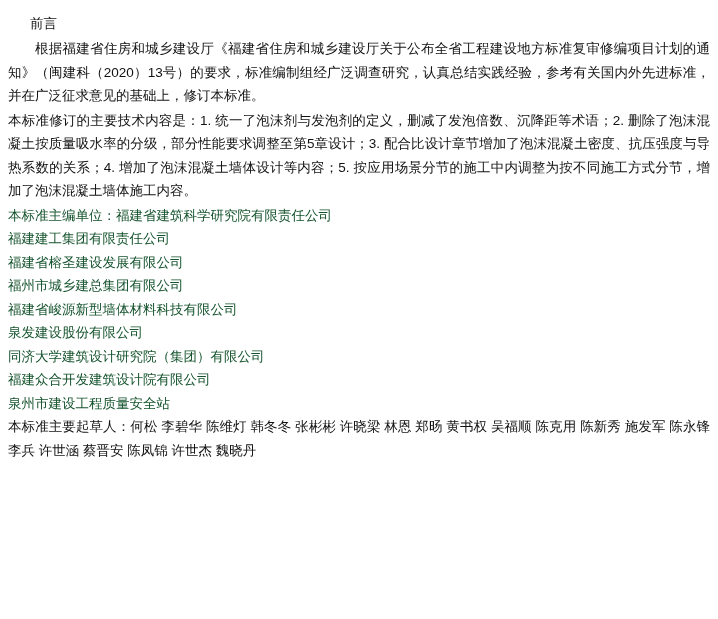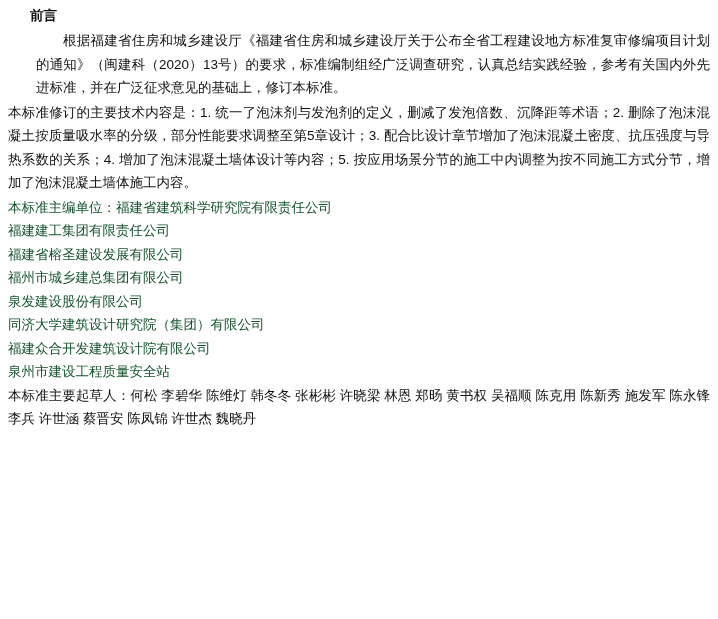--- a/index.html
+++ b/index.html
@@ -17,35 +17,34 @@
   #doc {
     width: 718px;
     height: 619px;
     box-sizing: border-box;
     padding: 6px 8px 0 8px;
     position: relative;
   }
   .heading {
     font-size: 13.5px;
     line-height: 20px;
-    margin: 0 0 3px 22px;
-    font-weight: bold;
+    margin: 8px 0 3px 22px;
+    font-weight: normal;
     color: #111;
   }
   .para {
     font-size: 13.5px;
     line-height: 23.5px;
     text-align: justify;
     text-justify: inter-ideograph;
     margin: 0 0 1px 0;
     color: #111;
   }
   .para.indent {
     text-indent: 27px;
-    margin-left: 28px;
   }
   .line {
     font-size: 13.5px;
     line-height: 23.5px;
     margin: 0;
     color: #14532d;
     white-space: pre-wrap;
   }
 </style>
 </head>
@@ -60,20 +59,21 @@
 
   <p class="para">本标准修订的主要技术内容是：1. 统一了泡沫剂与发泡剂的定义，删减了发泡倍数、沉降距等术语；2. 删除了泡沫混凝土按质量吸水率的分级，部分性能要求调整至第5章设计；3. 配合比设计章节增加了泡沫混凝土密度、抗压强度与导热系数的关系；4. 增加了泡沫混凝土墙体设计等内容；5. 按应用场景分节的施工中内调整为按不同施工方式分节，增加了泡沫混凝土墙体施工内容。</p>
 
 
   <p class="line"><span>本标准主编单位：</span><span>福建省建筑科学研究院有限责任公司</span></p>
 
 
   <p class="line">福建建工集团有限责任公司</p>
   <p class="line">福建省榕圣建设发展有限公司</p>
   <p class="line">福州市城乡建总集团有限公司</p>
+  <p class="line">福建省峻源新型墙体材料科技有限公司</p>
   <p class="line">泉发建设股份有限公司</p>
   <p class="line">同济大学建筑设计研究院（集团）有限公司</p>
   <p class="line">福建众合开发建筑设计院有限公司</p>
   <p class="line">泉州市建设工程质量安全站</p>
 
   <p class="para"><span>本标准主要起草人：</span><span>何松 李碧华 陈维灯 韩冬冬 张彬彬 许晓梁 林恩 郑旸 黄书权 吴福顺 陈克用 陈新秀 施发军 陈永锋 李兵 许世涵 蔡晋安 陈凤锦 许世杰 魏晓丹</span></p>
 
 </div>
 
 </body></html>

